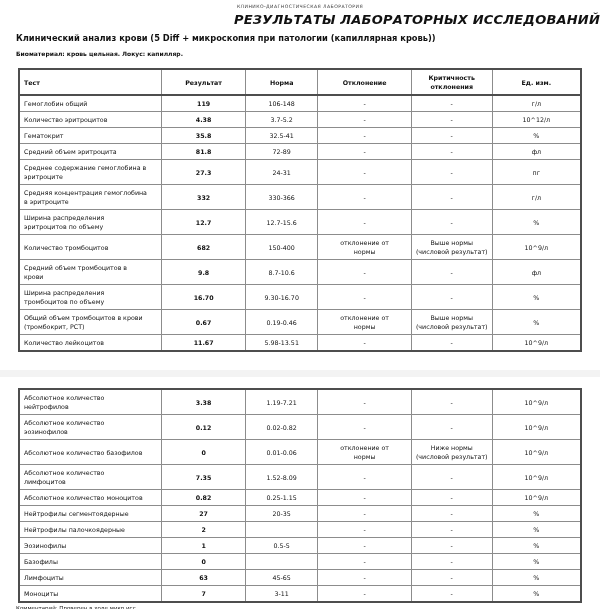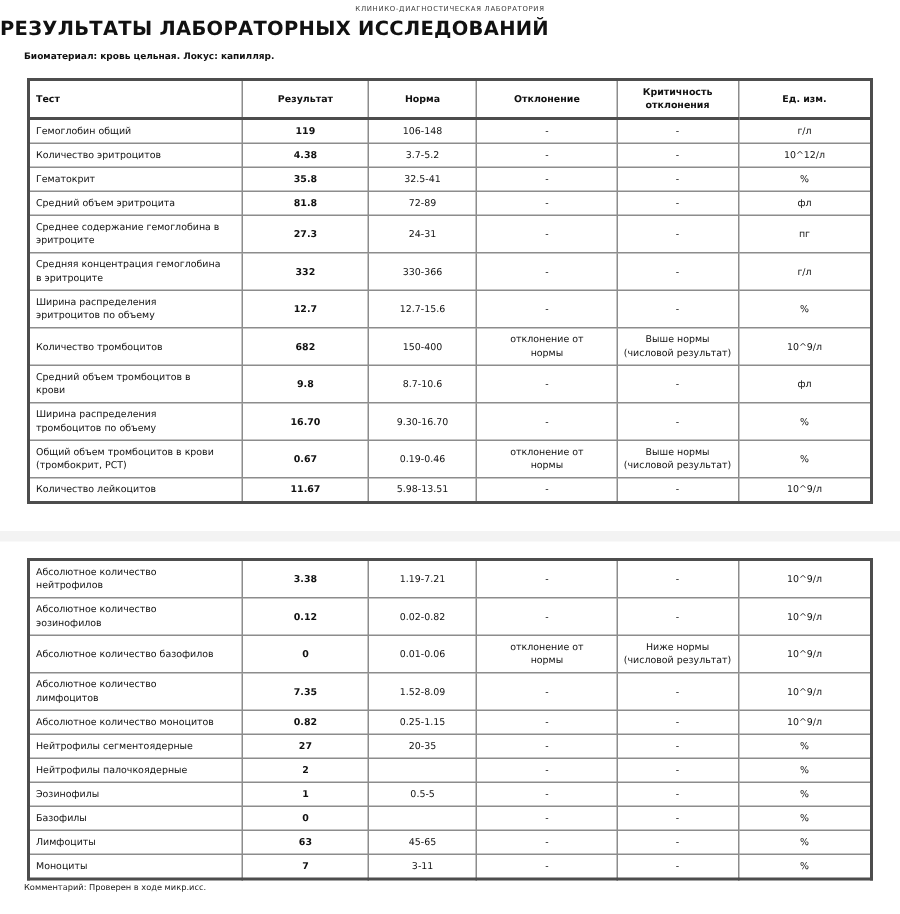--- a/index.html
+++ b/index.html
@@ -2,21 +2,21 @@
 <html><head>
 <meta charset="utf-8">
 <style>
   html,body{margin:0;padding:0;}
   body{
     width:600px;height:609px;overflow:hidden;background:#ffffff;
     font-family:"DejaVu Sans",sans-serif;color:#111;
   }
   .org-clip{height:3px;overflow:hidden;text-align:center;}
   .lab-line{text-align:center;font-size:4.6px;line-height:6px;color:#3c3c3c;letter-spacing:.45px;margin-top:1px;}
-  .title{font-size:13px;line-height:14px;text-align:left;font-weight:bold;margin:3px 0 0 0;letter-spacing:.2px;}
+  .title{font-size:13px;line-height:14px;text-align:right;font-weight:bold;margin:3px 0 0 0;letter-spacing:.2px;font-style:italic;}
   .subtitle{font-size:8.3px;line-height:9px;font-weight:bold;margin:7px 0 0 16px;}
   .biomaterial{font-size:6px;line-height:7px;font-weight:bold;margin:7px 0 0 16px;}
   table.results{
     border-collapse:collapse;table-layout:fixed;width:564px;
     margin:11px 18px 0 18px;border:2px solid #4d4d4d;
   }
   #t1{margin-top:11px;}
   #t2{margin-top:11px;}
   th,td{
     border:1px solid #8c8c8c;font-size:6.3px;line-height:9px;
@@ -35,20 +35,21 @@
 <div>
 
   <div class="org-clip">
     
   </div>
 
   <div class="lab-line">КЛИНИКО-ДИАГНОСТИЧЕСКАЯ ЛАБОРАТОРИЯ</div>
 
   <div class="title">РЕЗУЛЬТАТЫ ЛАБОРАТОРНЫХ ИССЛЕДОВАНИЙ</div>
 
+  <div class="subtitle">Клинический анализ крови (5 Diff + микроскопия при патологии (капиллярная кровь))</div>
 
   <div class="biomaterial">Биоматериал: кровь цельная. Локус: капилляр.</div>
 
   <table class="results" id="t1">
     <colgroup>
       <col style="width:25.4%">
         <col style="width:14.9%">
         <col style="width:12.9%">
       <col style="width:16.6%">
         <col style="width:14.4%">

